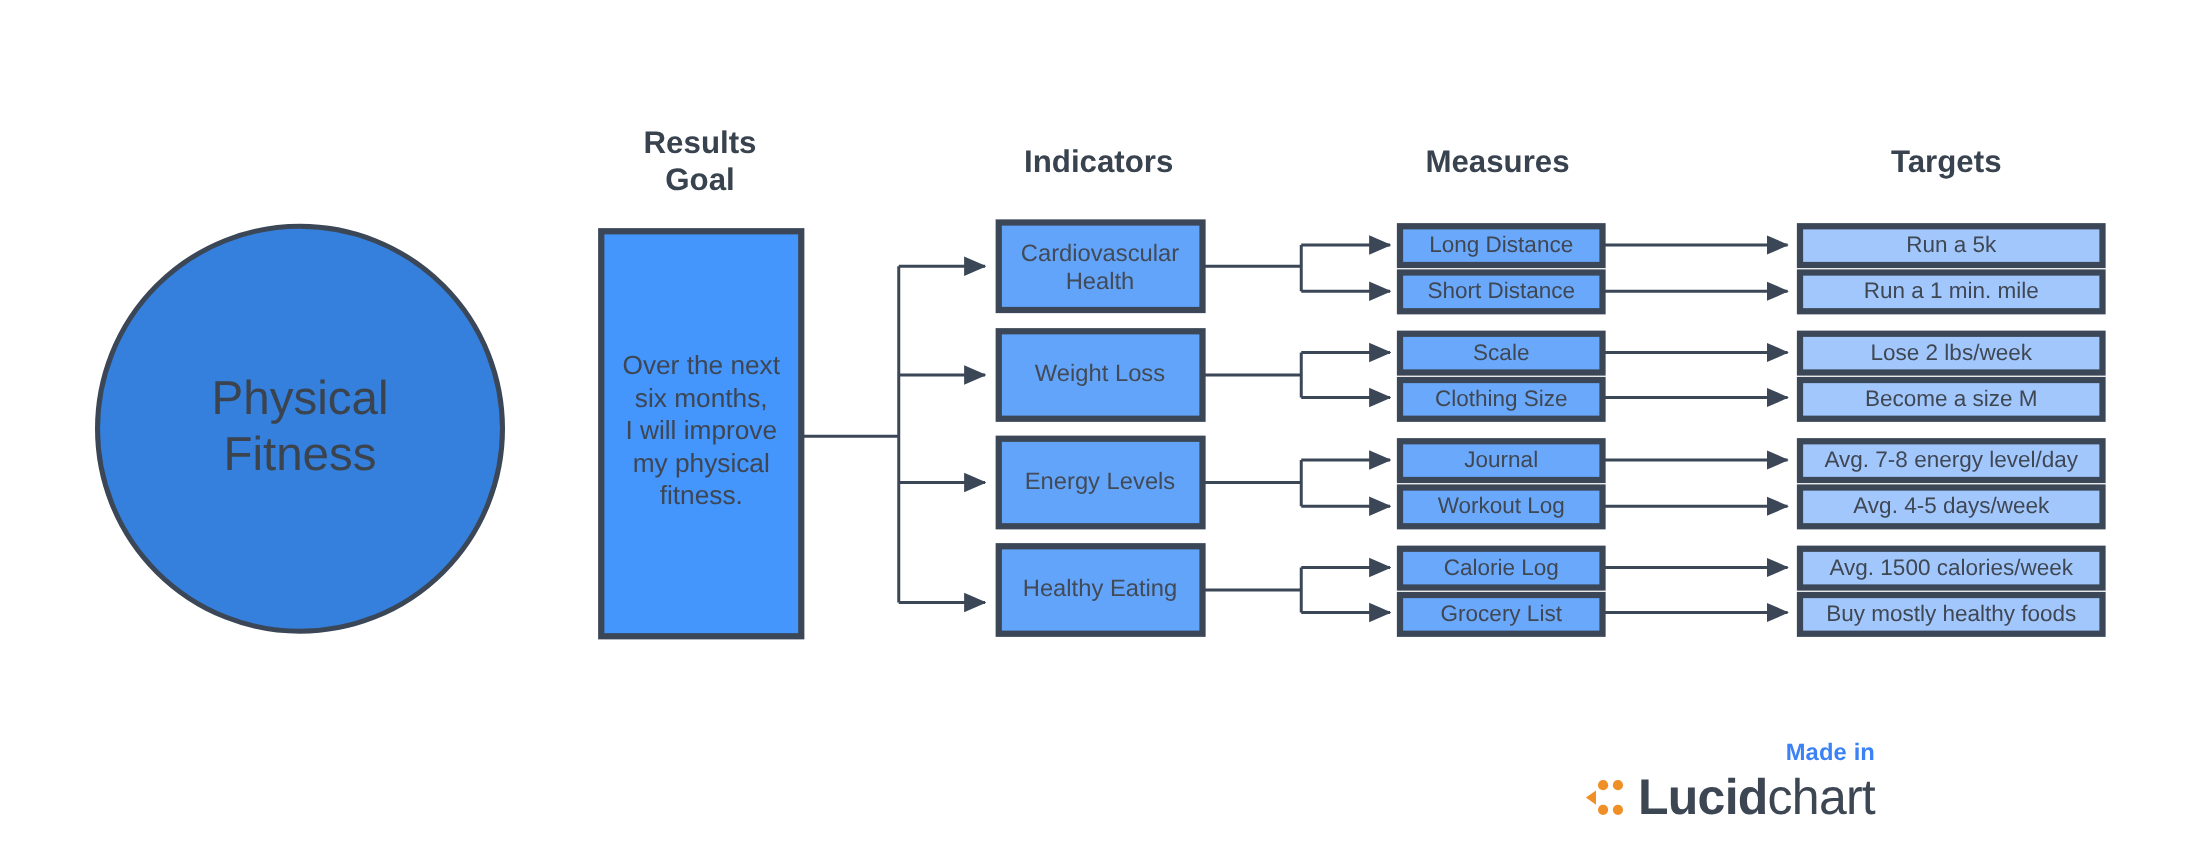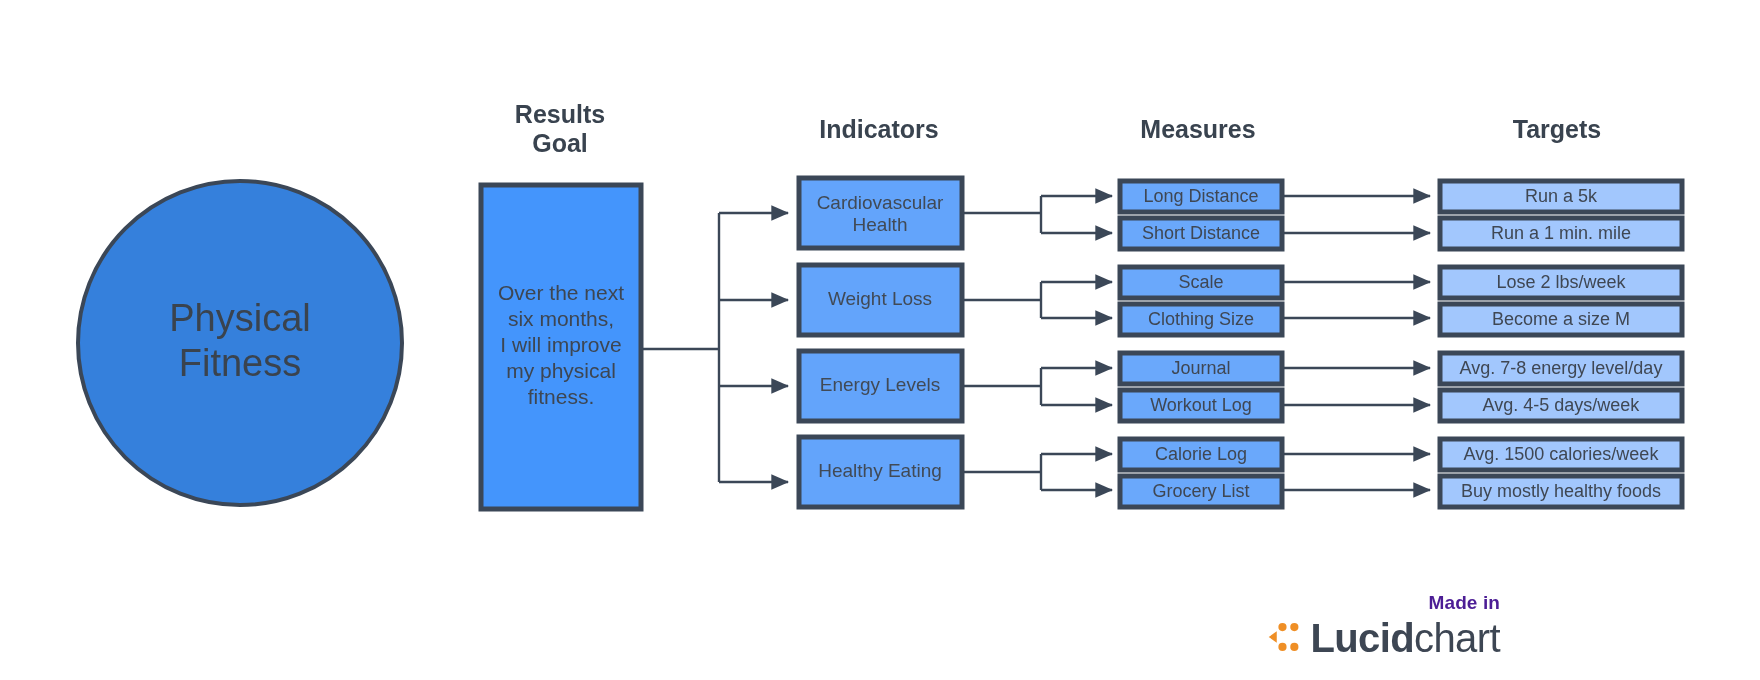--- a/index.html
+++ b/index.html
@@ -83,26 +83,27 @@
     position: absolute;
     right: 24px;
     bottom: 22px;
     text-align: right;
     user-select: none;
   }
   #lucid-made-in {
     font-family: "Liberation Sans", sans-serif;
     font-weight: bold;
     font-size: 19px;
-    color: #4c1d95;
+    color: #3b82f6;
     letter-spacing: 0.1px;
     margin-bottom: 4px;
   }
   #lucid-logo-row {
     display: flex;
+    align-items: center;
     justify-content: flex-end;
     gap: 9px;
   }
   #lucid-wordmark {
     font-family: "Liberation Sans", sans-serif;
     font-size: 40px;
     line-height: 1;
     color: #3d4653;
     letter-spacing: -0.6px;
     white-space: nowrap;

